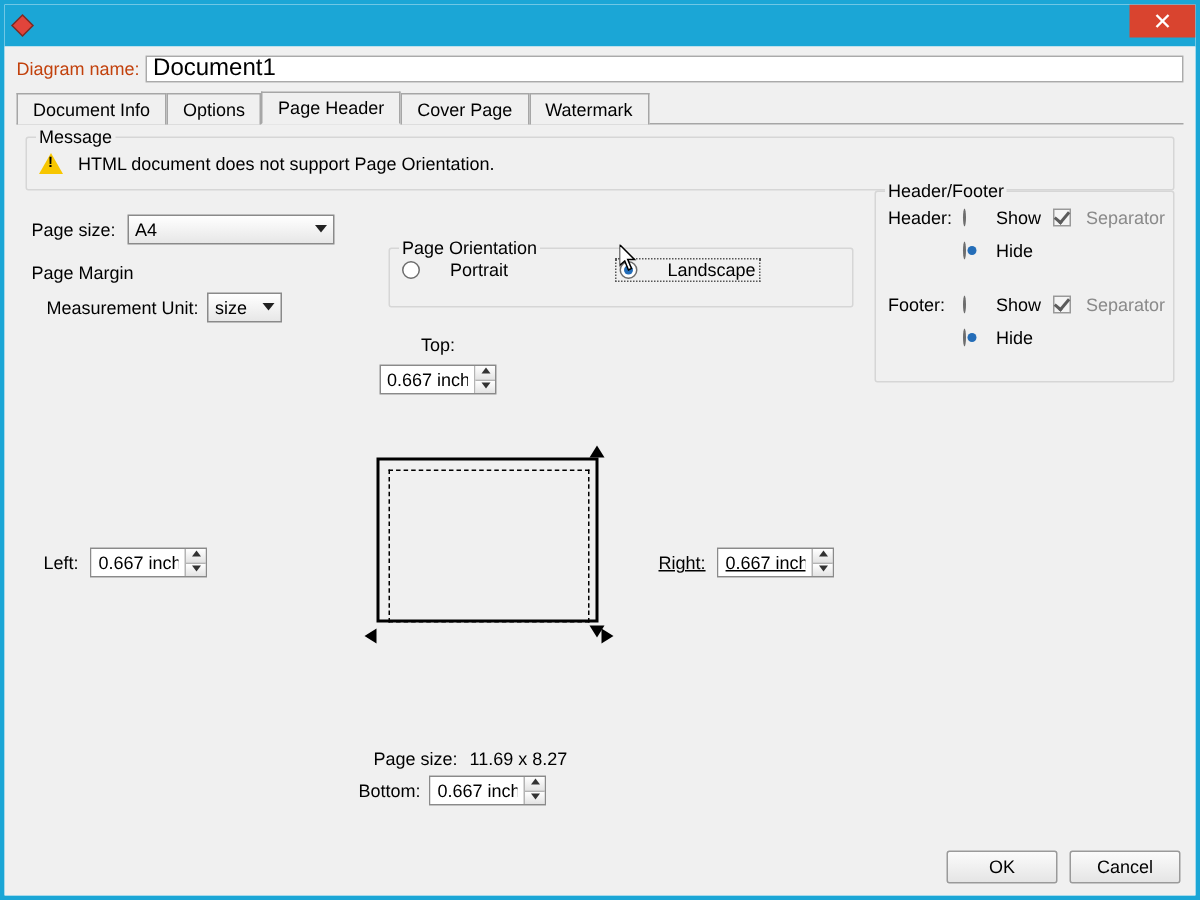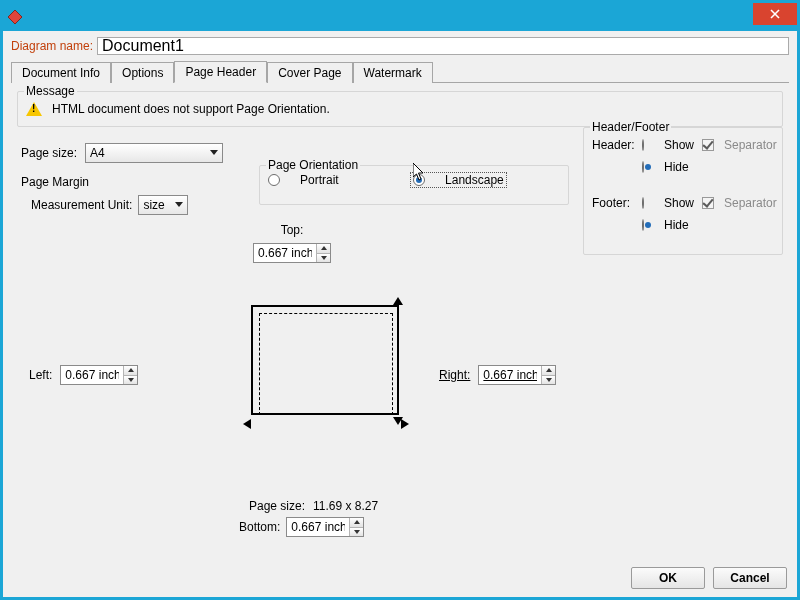--- a/index.html
+++ b/index.html
@@ -174,21 +174,20 @@
   .preview .tri.tl{ border-top:5px solid transparent;border-bottom:5px solid transparent;border-right:8px solid #000; left:-8px; bottom:-4px;width:0;height:0;border-left:none;}
   .preview .tri.tr{ border-top:5px solid transparent;border-bottom:5px solid transparent;border-left:8px solid #000; right:-8px; bottom:-4px;width:0;height:0;border-right:none;}
   
   .btnbar { position:absolute; right:10px; bottom:8px; display:flex; gap:8px;}
   .btn {
     min-width:74px; height:22px;
     background:linear-gradient(#fbfbfb,#e5e5e5);
     border:1px solid #9a9a9a;
     text-align:center; line-height:20px;
     border-radius:2px;
-    font-weight:bold;
   }
   
   .cursor {
     position:absolute;
     width:12px; height:18px;
     pointer-events:none;
   }
   
   .psgrid { position:relative; height:430px; }
   .labeltxt { color:#c2410c; }

